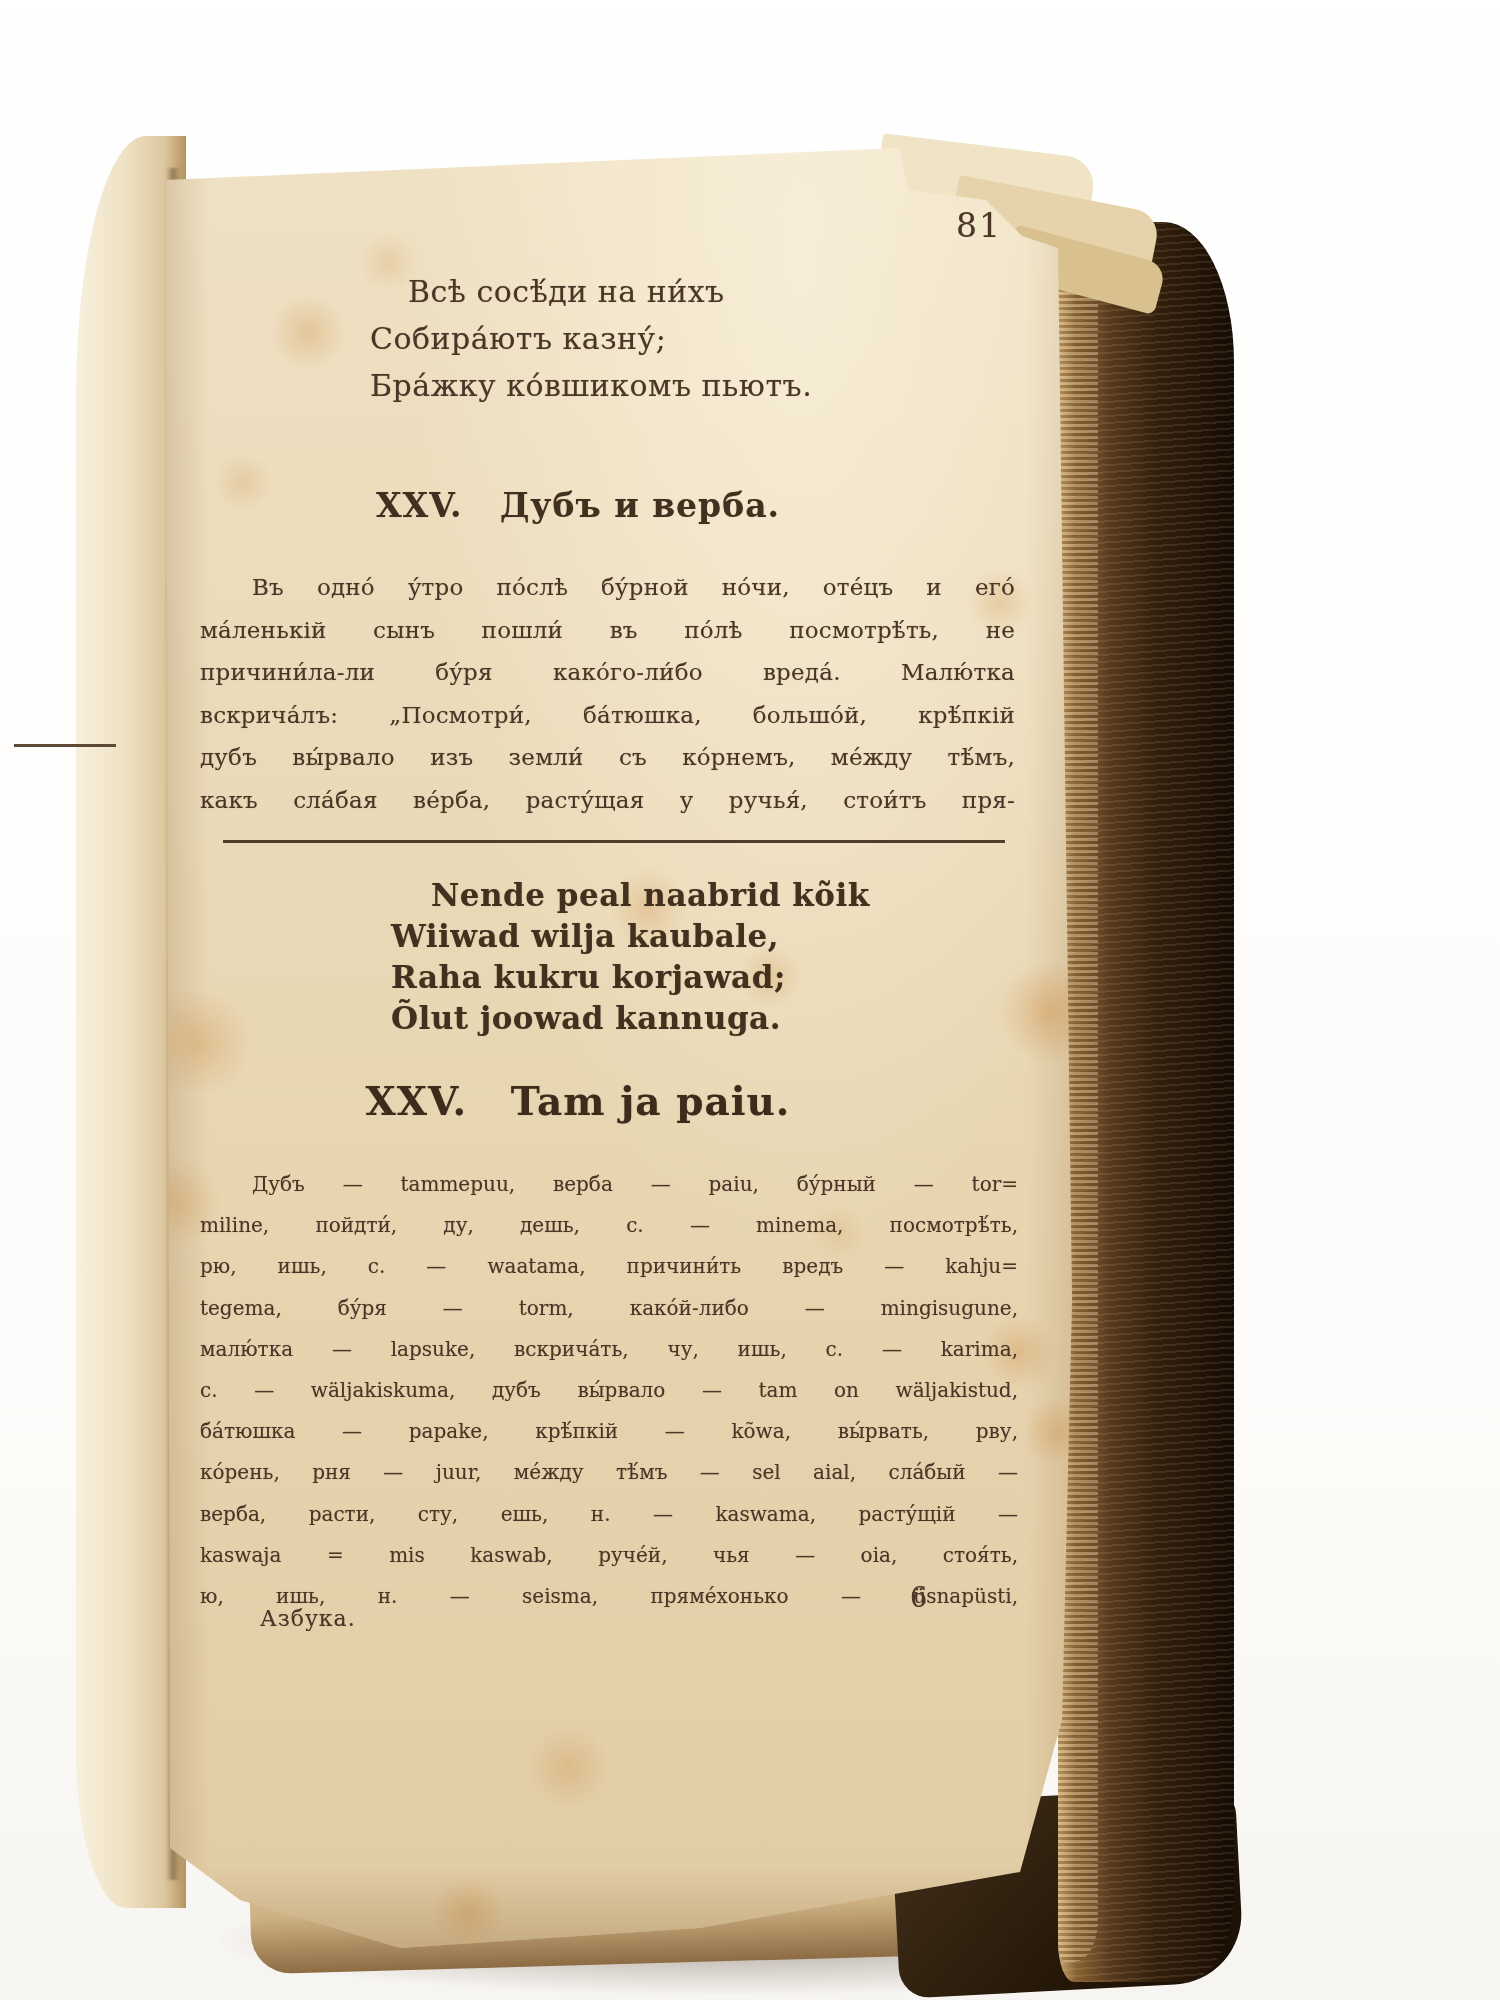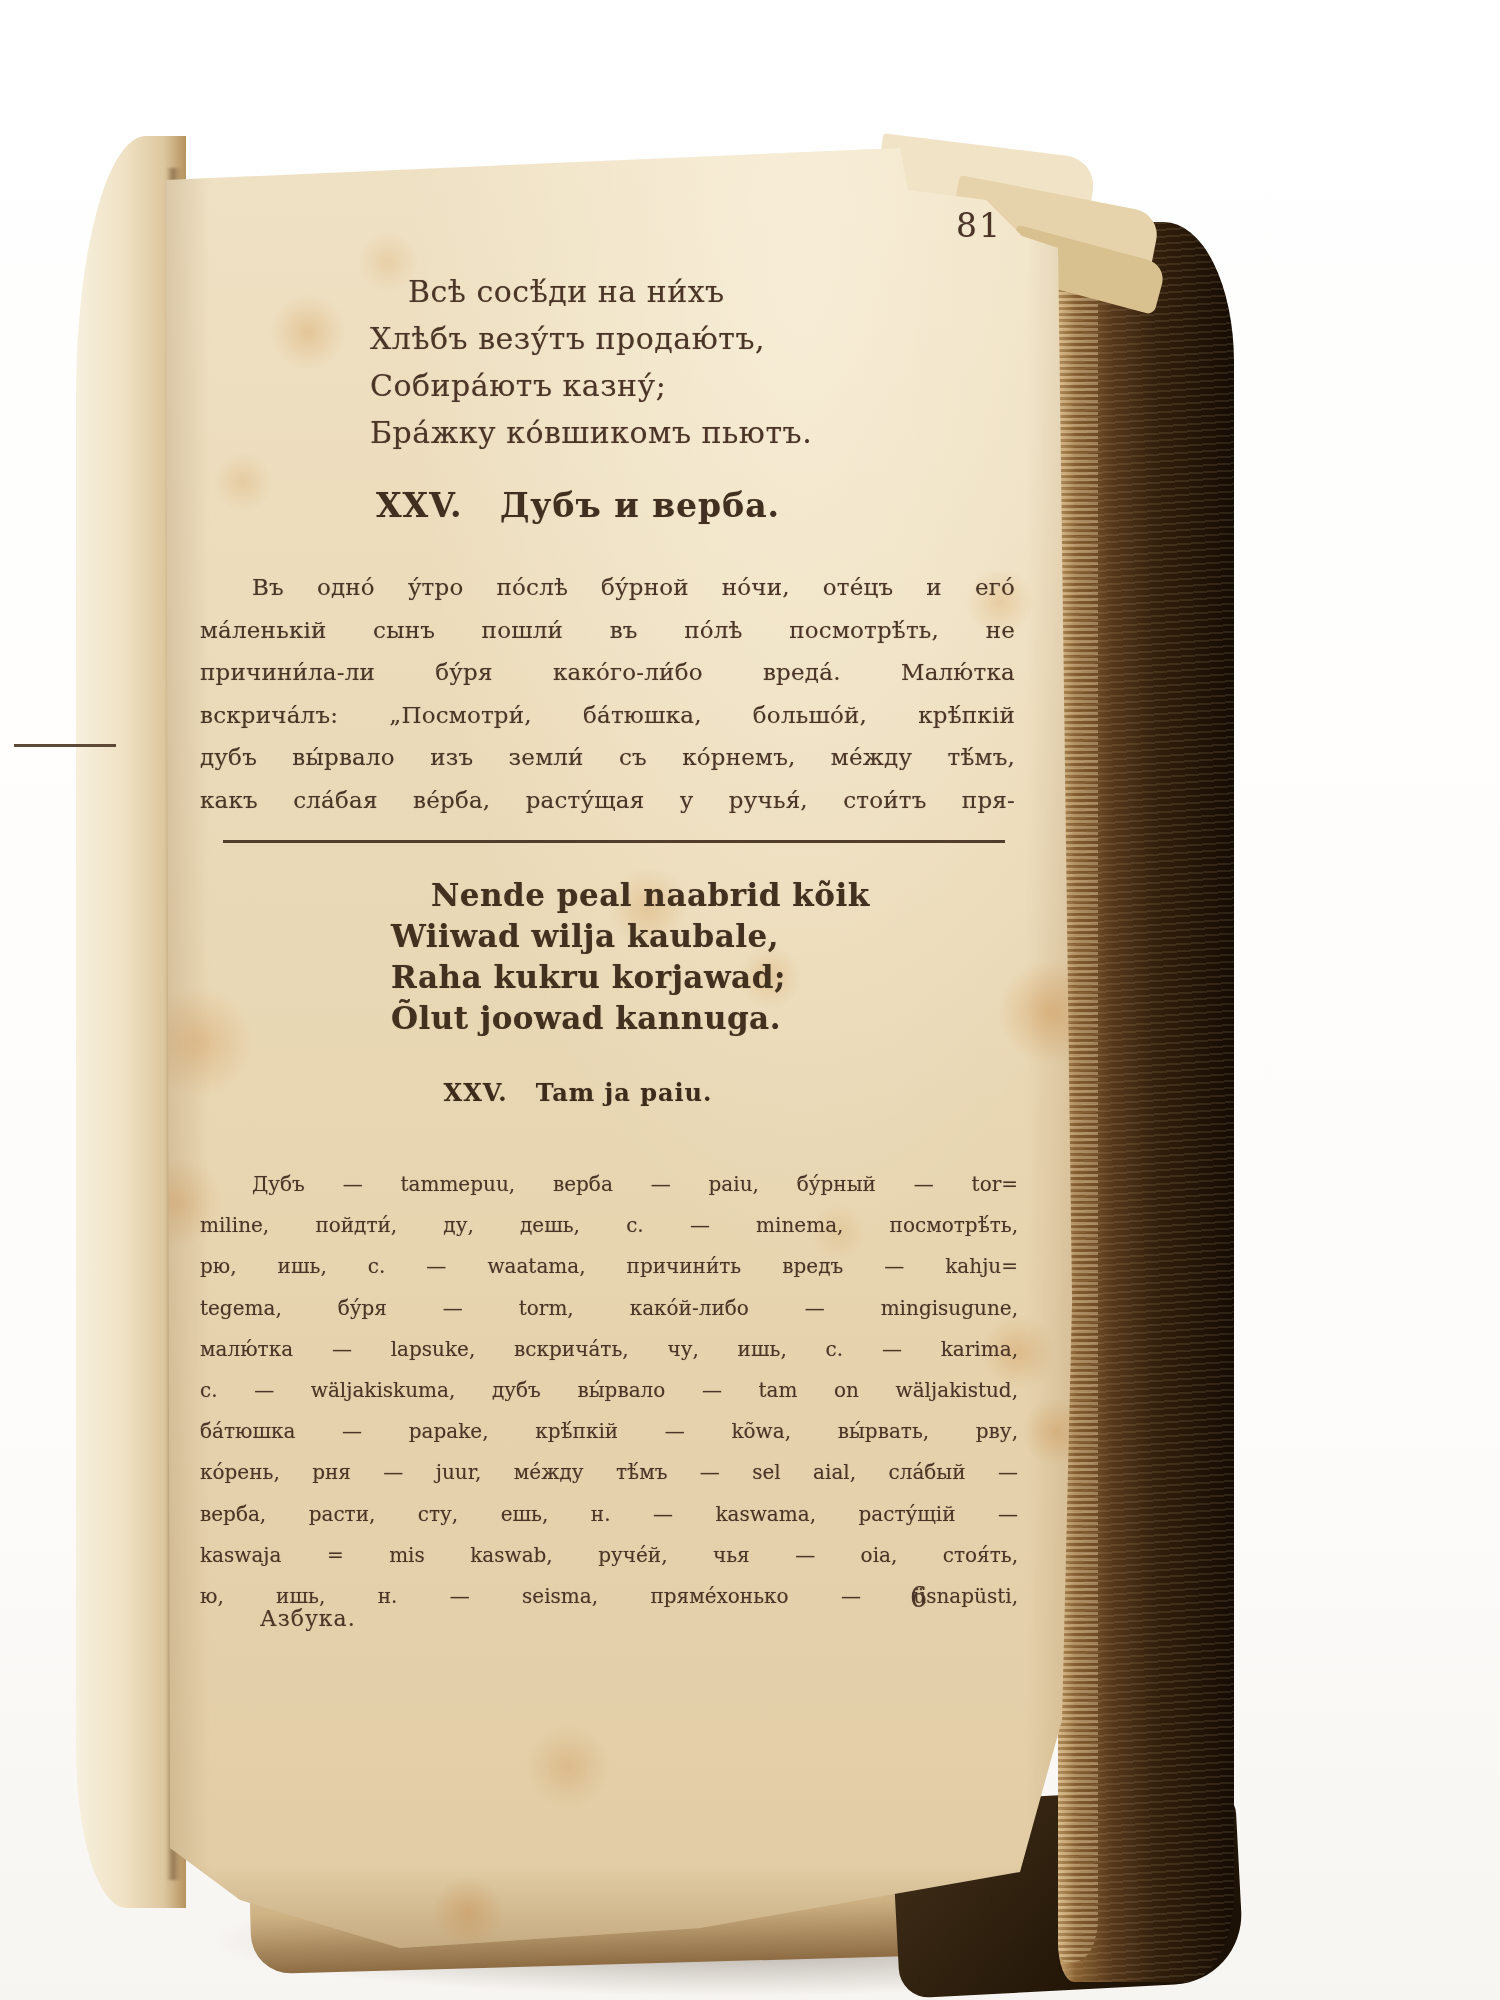--- a/index.html
+++ b/index.html
@@ -76,21 +76,21 @@
   .verse-ru .indent { margin-left:38px; }
   .h-ru { left:30px; top:344px; width:820px; text-align:center; font-weight:bold;
     font-size:33px; letter-spacing:1px; white-space:pre; color:#41301f; }
   .para { left:62px; top:424px; width:815px; font-size:23px; line-height:42.5px; letter-spacing:0.2px; }
   .jl { text-align:justify; text-align-last:justify; white-space:nowrap; }
   .ind { text-indent:52px; }
   .rule { position:absolute; left:85px; top:698px; width:782px; height:3px; background:#503d2b; }
   .verse-et { left:253px; top:733px; font-size:31px; line-height:41px; font-weight:bold; letter-spacing:0.5px; color:#43311f; }
   .verse-et .indent { margin-left:40px; }
   .h-et { left:30px; top:936px; width:820px; text-align:center; font-weight:bold;
-    font-size:24px; letter-spacing:1px; white-space:pre; color:#3d2c1b; }
+    font-size:39px; letter-spacing:1px; white-space:pre; color:#3d2c1b; }
   .vocab { left:62px; top:1022px; width:818px; font-size:20px; line-height:41.2px; }
   .footer-title { left:122px; top:1464px; font-size:22px; letter-spacing:1px; }
   .sig { left:772px; top:1440px; font-size:27px; }
 </style>
 </head>
 <body>
 
 <div class="scene">
 
   <div class="bottom-shadow"></div>
@@ -109,21 +109,20 @@
   <div class="gutter-shadow"></div>
   <div class="left-page-rule"></div>
 
   <div class="page">
     <div class="stains"></div>
 
     <div class="txt pageno">81</div>
 
     <div class="txt verse-ru">
       <div class="indent">Всѣ сосѣ́ди на ни́хъ</div>
-      <div>Хлѣбъ везу́тъ продаю́тъ,</div>
       <div>Собира́ютъ казну́;</div>
       <div>Бра́жку ко́вшикомъ пьютъ.</div>
     </div>
 
     <div class="txt h-ru">XXV.   Дубъ и верба.</div>
 
     <div class="txt para">
       <div class="jl ind">Въ одно́ у́тро по́слѣ бу́рной но́чи, оте́цъ и его́</div>
       <div class="jl">ма́ленькій сынъ пошли́ въ по́лѣ посмотрѣ́ть, не</div>
       <div class="jl">причини́ла-ли бу́ря како́го-ли́бо вреда́. Малю́тка</div>

